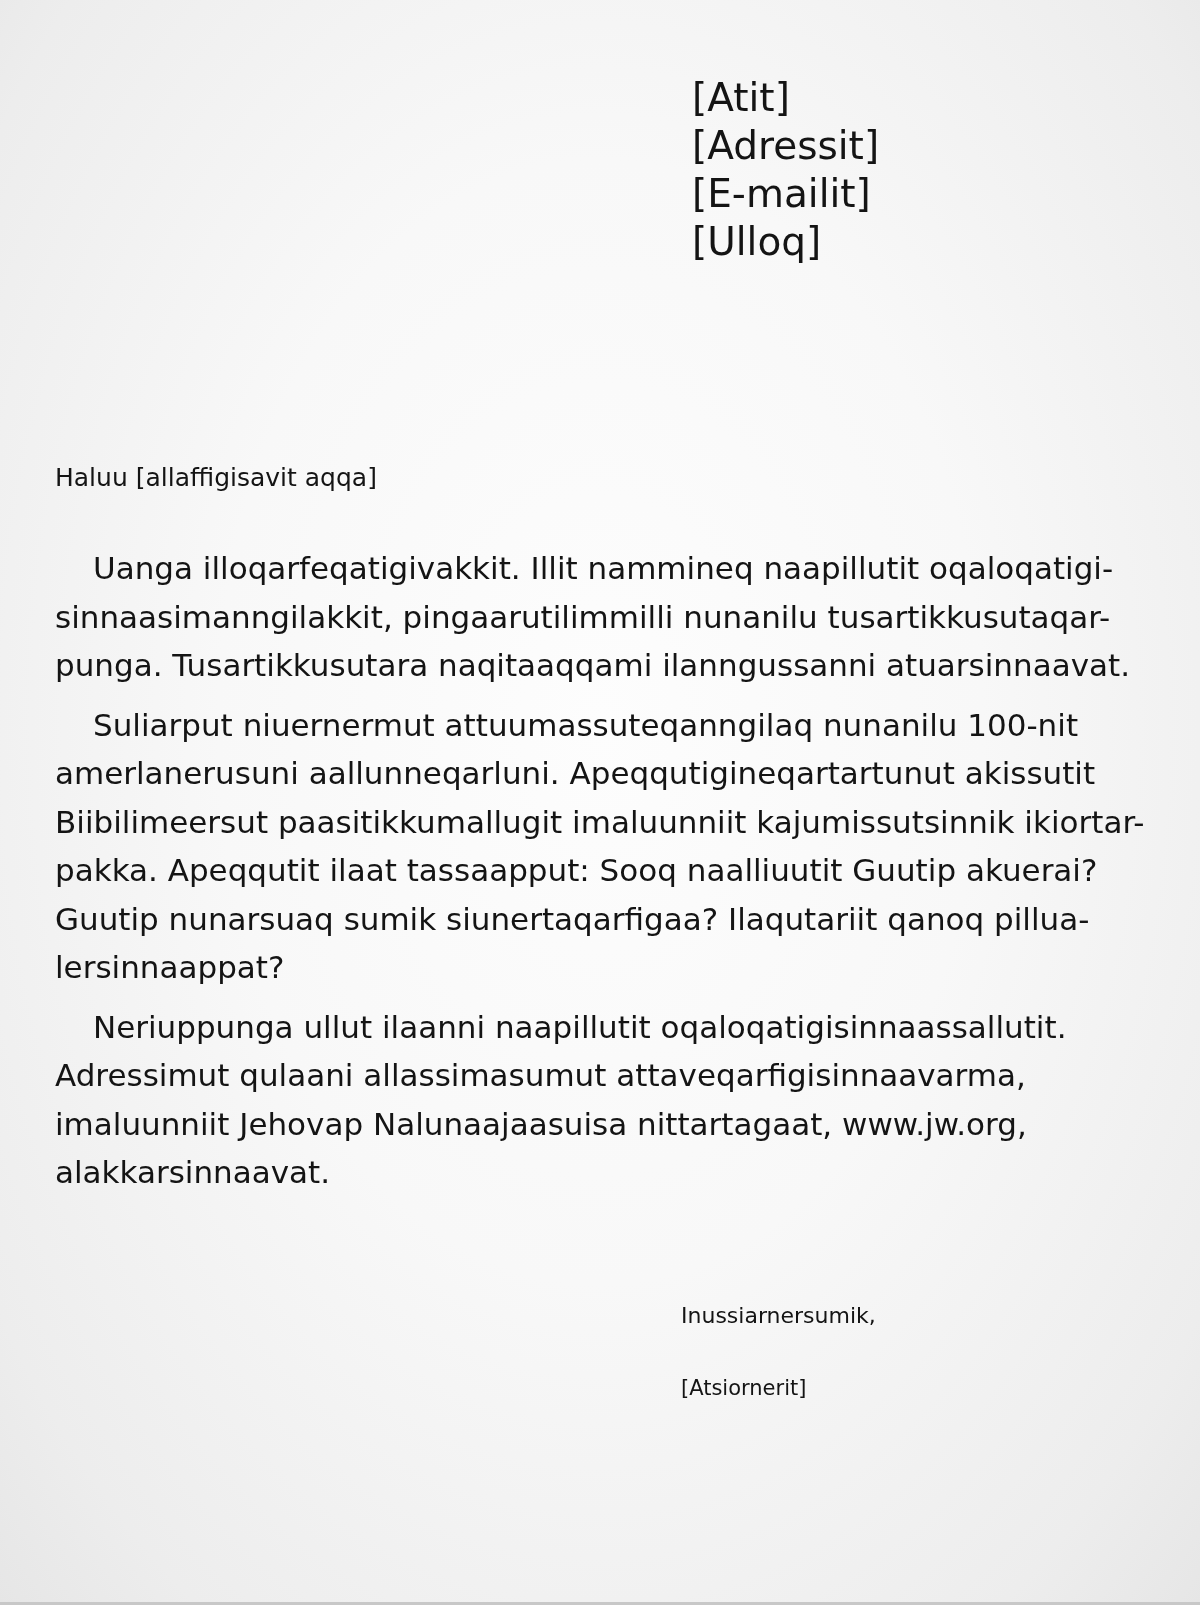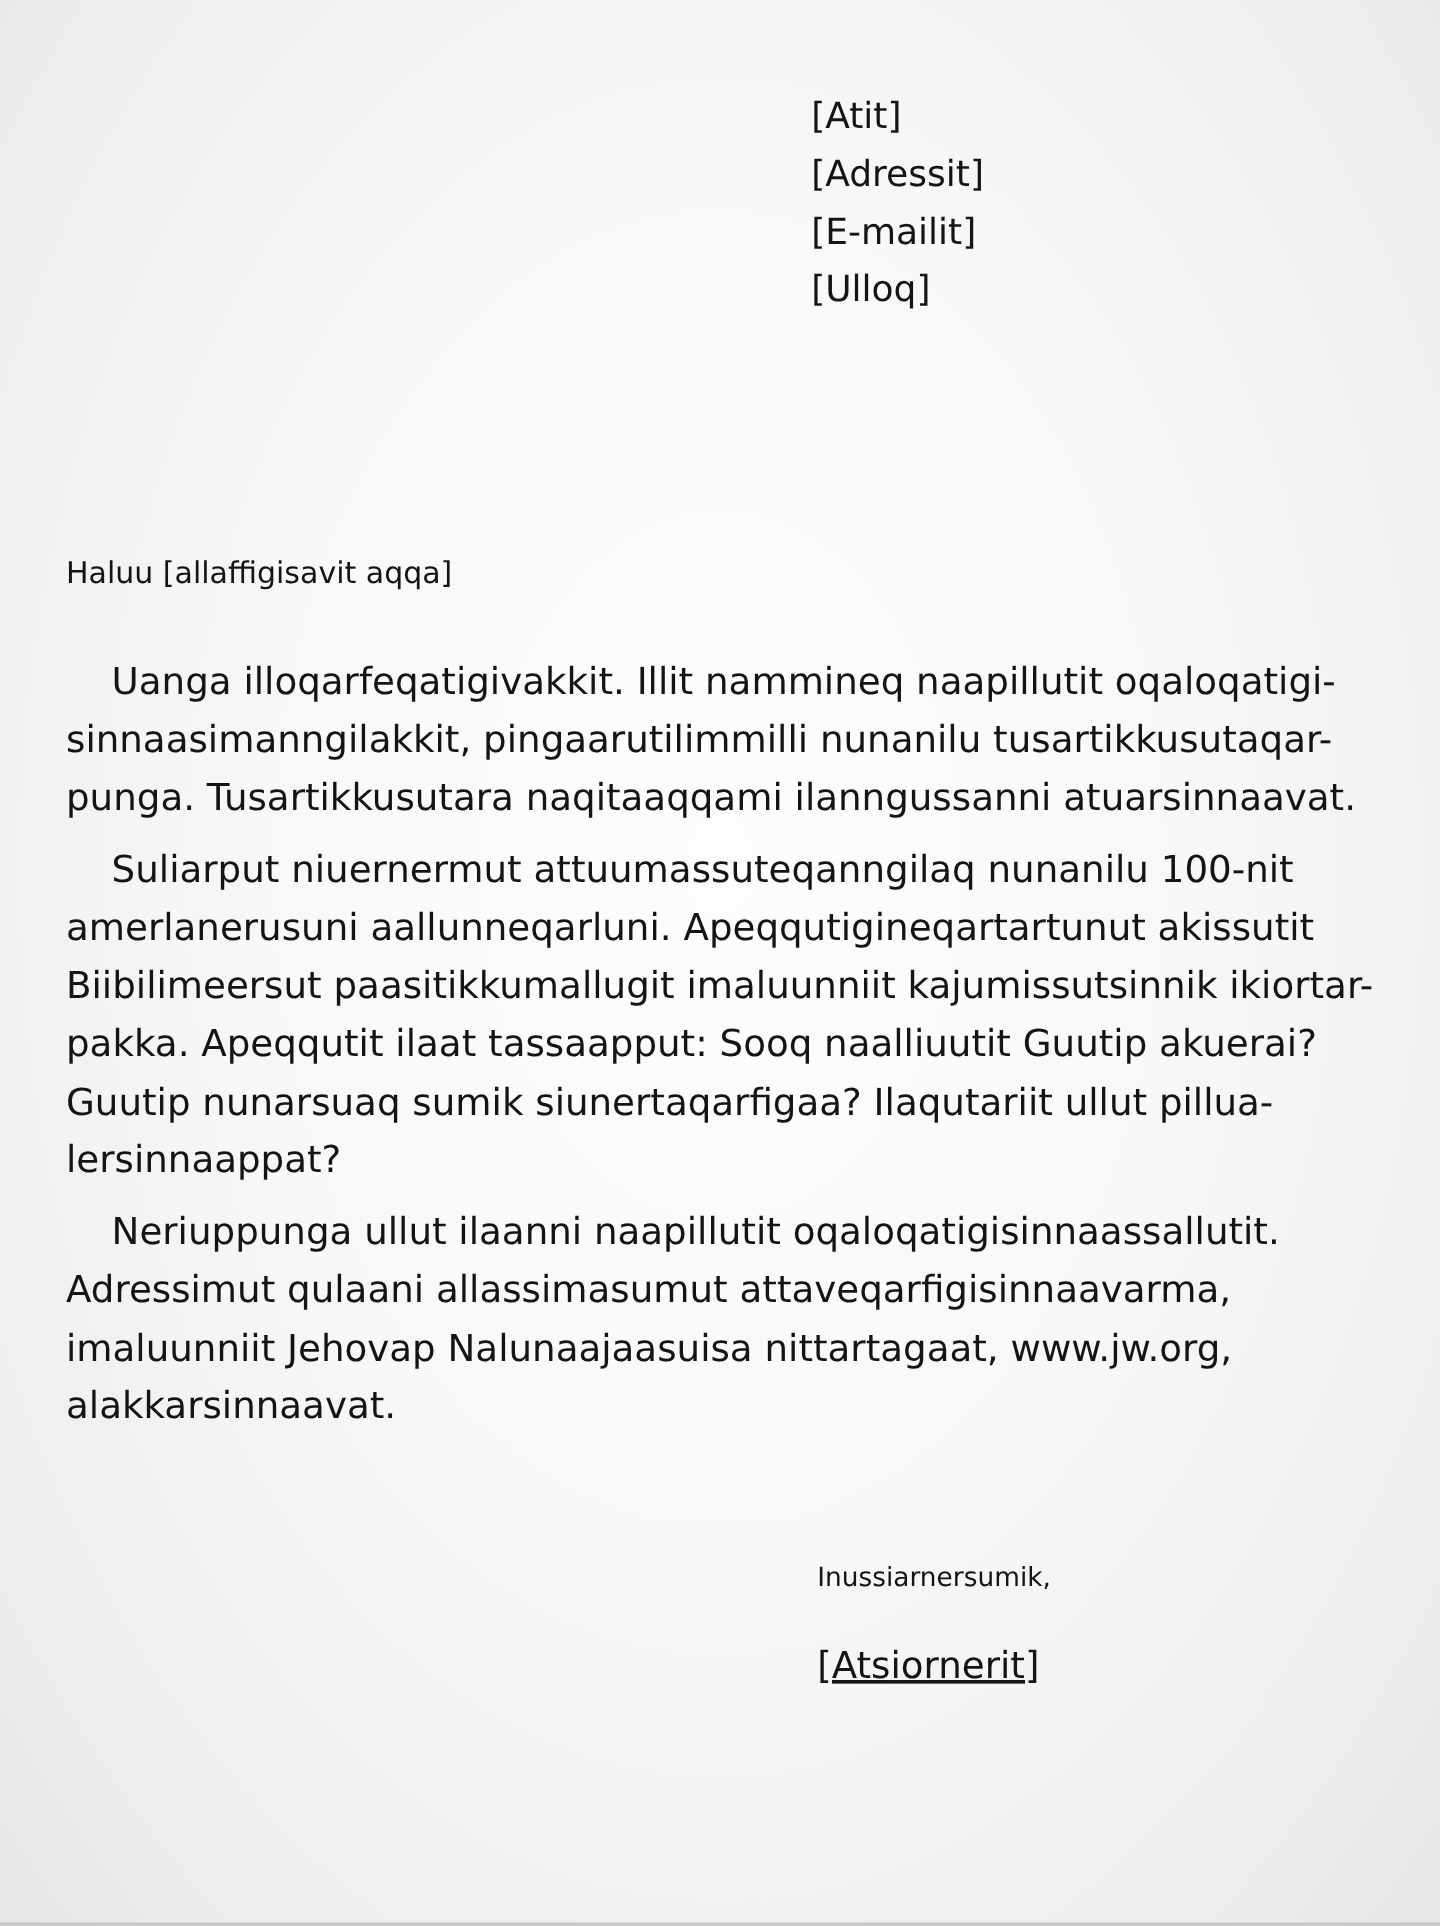--- a/index.html
+++ b/index.html
@@ -16,23 +16,23 @@
     color: #141414;
   }
   .paper-bottom-edge {
     position: absolute;
     left: 0; right: 0; bottom: 0;
     height: 3px;
     background: #c8c8c8;
   }
   .sender-block {
     position: absolute;
-    left: 676px;
+    left: 692px;
     top: 74px;
-    font-size: 30px;
+    font-size: 39px;
     line-height: 48px;
   }
   .sender-line {
     display: block;
     white-space: nowrap;
   }
   .salutation {
     position: absolute;
     left: 55px;
     top: 454px;
@@ -63,24 +63,23 @@
     left: 681px;
     top: 1292px;
     font-size: 22px;
     line-height: 48px;
     white-space: nowrap;
   }
   .signature {
     position: absolute;
     left: 681px;
     top: 1364px;
-    font-size: 31px;
+    font-size: 21px;
     line-height: 48px;
     white-space: nowrap;
-    text-decoration: underline;
   }
 </style>
 </head>
 <body>
 
 <div>
 
   <div class="sender-block">
     <span class="sender-line">[Atit]</span>
     <span class="sender-line">[Adressit]</span>
@@ -94,21 +93,21 @@
     <p class="para">
       <span class="line first">Uanga illoqarfeqatigivakkit. Illit nammineq naapillutit oqaloqatigi-</span>
       <span class="line">sinnaasimanngilakkit, pingaarutilimmilli nunanilu tusartikkusutaqar-</span>
       <span class="line">punga. Tusartikkusutara naqitaaqqami ilanngussanni atuarsinnaavat.</span>
     </p>
     <p class="para">
       <span class="line first">Suliarput niuernermut attuumassuteqanngilaq nunanilu 100-nit</span>
       <span class="line">amerlanerusuni aallunneqarluni. Apeqqutigineqartartunut akissutit</span>
       <span class="line">Biibilimeersut paasitikkumallugit imaluunniit kajumissutsinnik ikiortar-</span>
       <span class="line">pakka. Apeqqutit ilaat tassaapput: Sooq naalliuutit Guutip akuerai?</span>
-      <span class="line">Guutip nunarsuaq sumik siunertaqarfigaa? Ilaqutariit ullut pillua-</span>
+      <span class="line">Guutip nunarsuaq sumik siunertaqarfigaa? Ilaqutariit qanoq pillua-</span>
       <span class="line">lersinnaappat?</span>
     </p>
     <p class="para">
       <span class="line first">Neriuppunga ullut ilaanni naapillutit oqaloqatigisinnaassallutit.</span>
       <span class="line">Adressimut qulaani allassimasumut attaveqarfigisinnaavarma,</span>
       <span class="line">imaluunniit Jehovap Nalunaajaasuisa nittartagaat, www.jw.org,</span>
       <span class="line">alakkarsinnaavat.</span>
     </p>
   </div>
 

